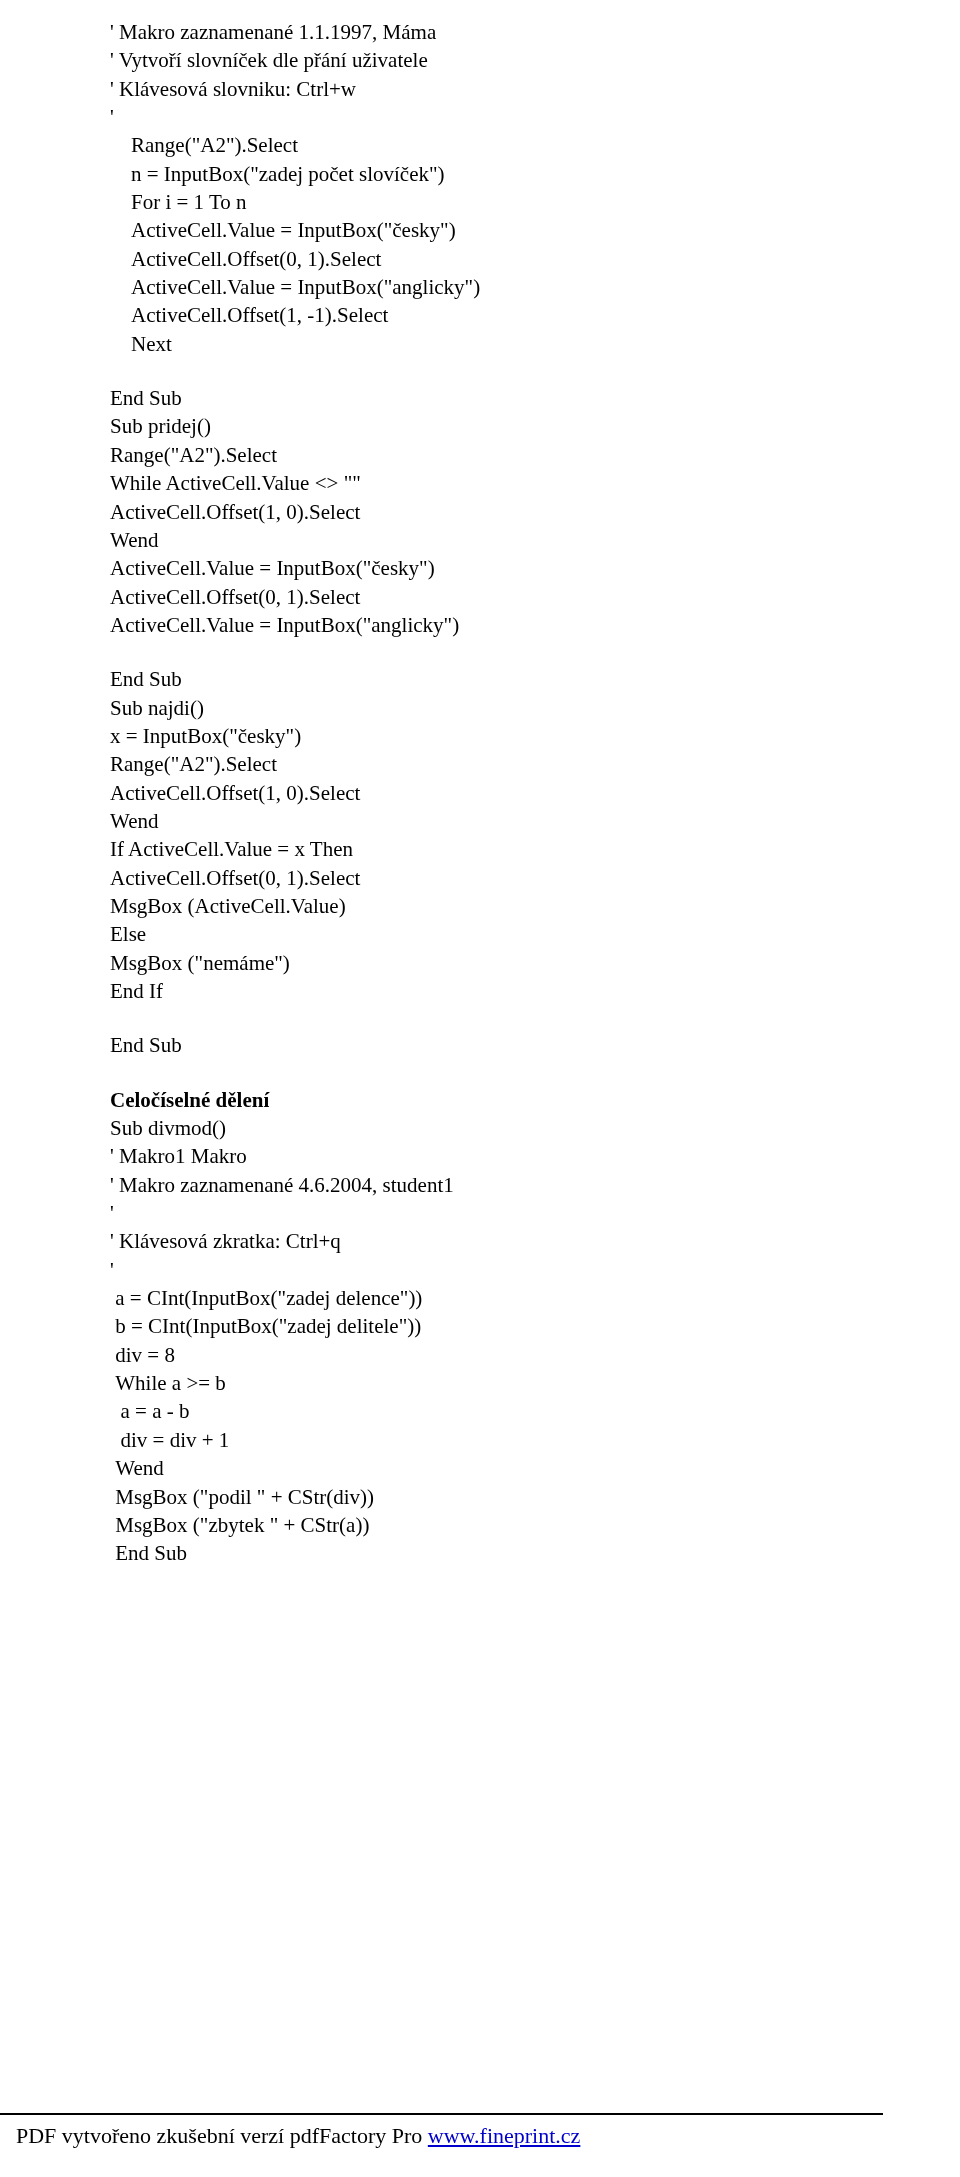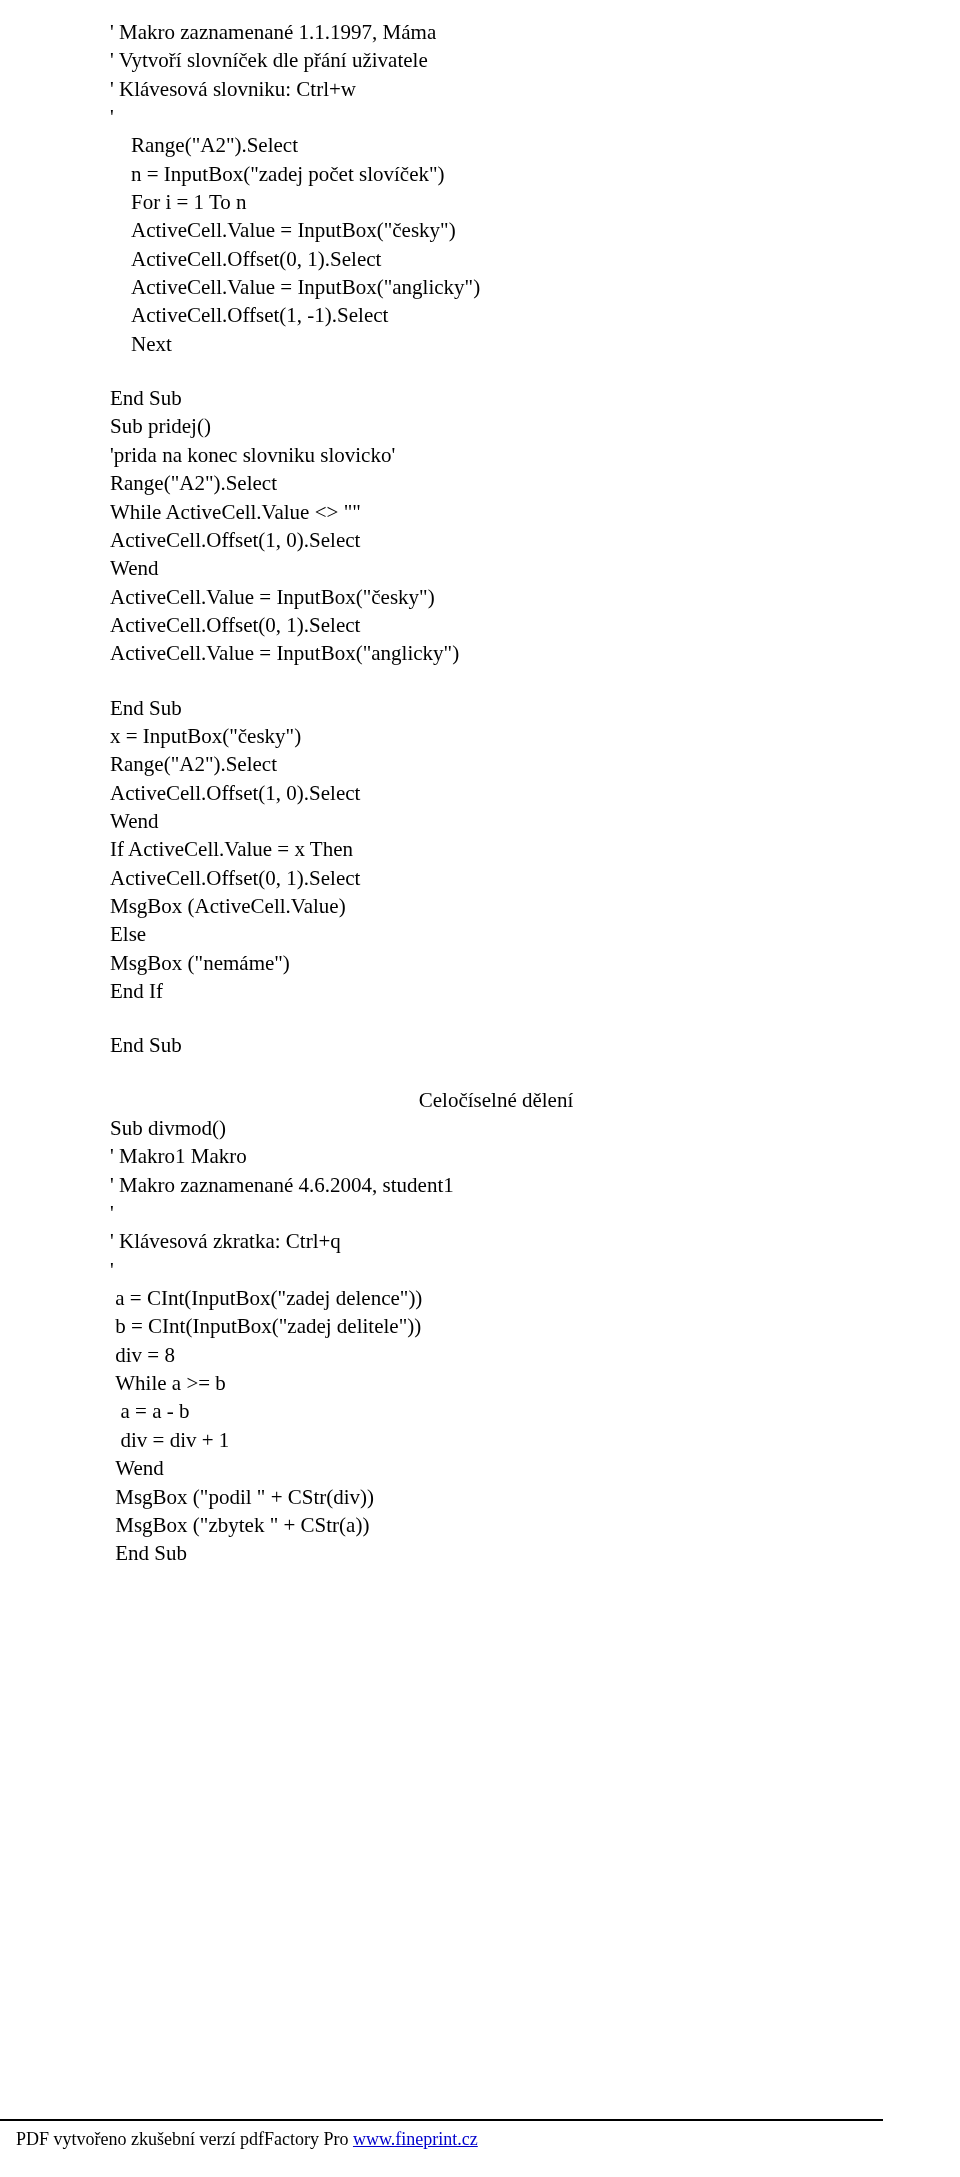--- a/index.html
+++ b/index.html
@@ -15,34 +15,33 @@
     width: 883px;
     min-height: 2177px;
     box-sizing: border-box;
     padding: 18px 1px 0 110px;
     position: relative;
   }
   .line {
     white-space: pre-wrap;
   }
   .bold {
-    font-weight: normal;
-    text-align: center;
+    font-weight: bold;
   }
   .gap {
     height: 26px;
   }
   .footer {
     position: absolute;
     left: 0;
     right: 0;
     bottom: 26px;
     border-top: 2px solid #000;
     padding: 6px 0 0 16px;
-    font-size: 18px;
+    font-size: 22px;
   }
   .footer a {
     color: #0000cc;
     text-decoration: underline;
   }
 </style>
 </head>
 <body>
 
 <div class="page">
@@ -59,33 +58,33 @@
       <div class="line">    ActiveCell.Offset(0, 1).Select</div>
       <div class="line">    ActiveCell.Value = InputBox("anglicky")</div>
       <div class="line">    ActiveCell.Offset(1, -1).Select</div>
       <div class="line">    Next</div>
     </div>
   <div class="gap"></div>
 
   <div id="block2">
       <div class="line">End Sub</div>
       <div class="line">Sub pridej()</div>
-      <div class="line">'prida na konec slovniku slovicko'</div>
       <div class="line">Range("A2").Select</div>
       <div class="line">While ActiveCell.Value &lt;&gt; ""</div>
       <div class="line">ActiveCell.Offset(1, 0).Select</div>
       <div class="line">Wend</div>
       <div class="line">ActiveCell.Value = InputBox("česky")</div>
       <div class="line">ActiveCell.Offset(0, 1).Select</div>
       <div class="line">ActiveCell.Value = InputBox("anglicky")</div>
     </div>
   <div class="gap"></div>
 
   <div id="block3">
       <div class="line">End Sub</div>
+      <div class="line">Sub najdi()</div>
       <div class="line">x = InputBox("česky")</div>
       <div class="line">Range("A2").Select</div>
       <div class="line">ActiveCell.Offset(1, 0).Select</div>
       <div class="line">Wend</div>
       <div class="line">If ActiveCell.Value = x Then</div>
       <div class="line">ActiveCell.Offset(0, 1).Select</div>
       <div class="line">MsgBox (ActiveCell.Value)</div>
       <div class="line">Else</div>
       <div class="line">MsgBox ("nemáme")</div>
       <div class="line">End If</div>

